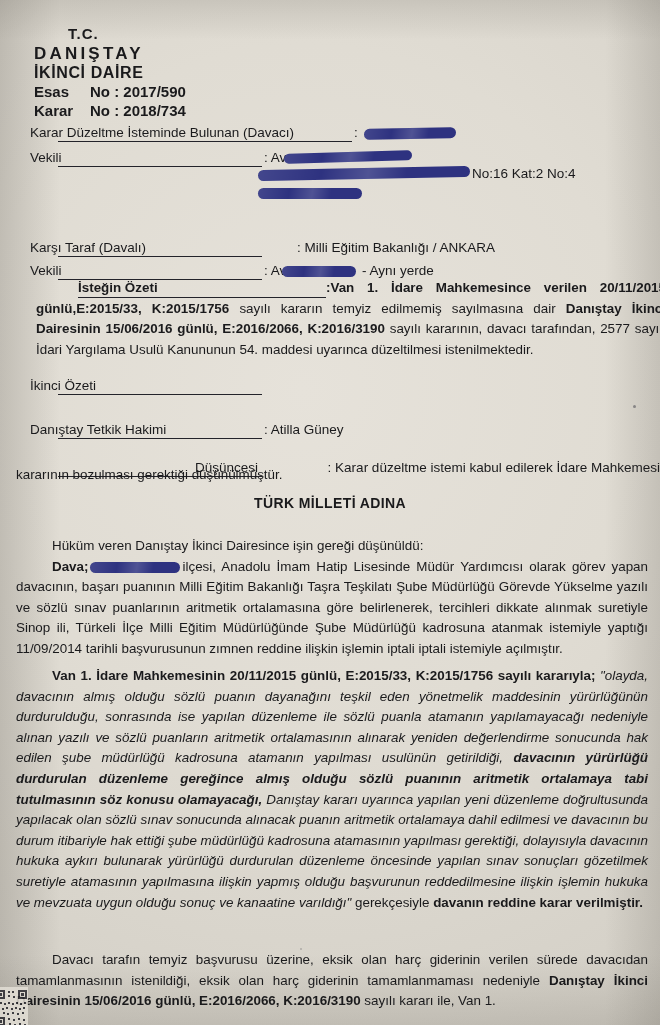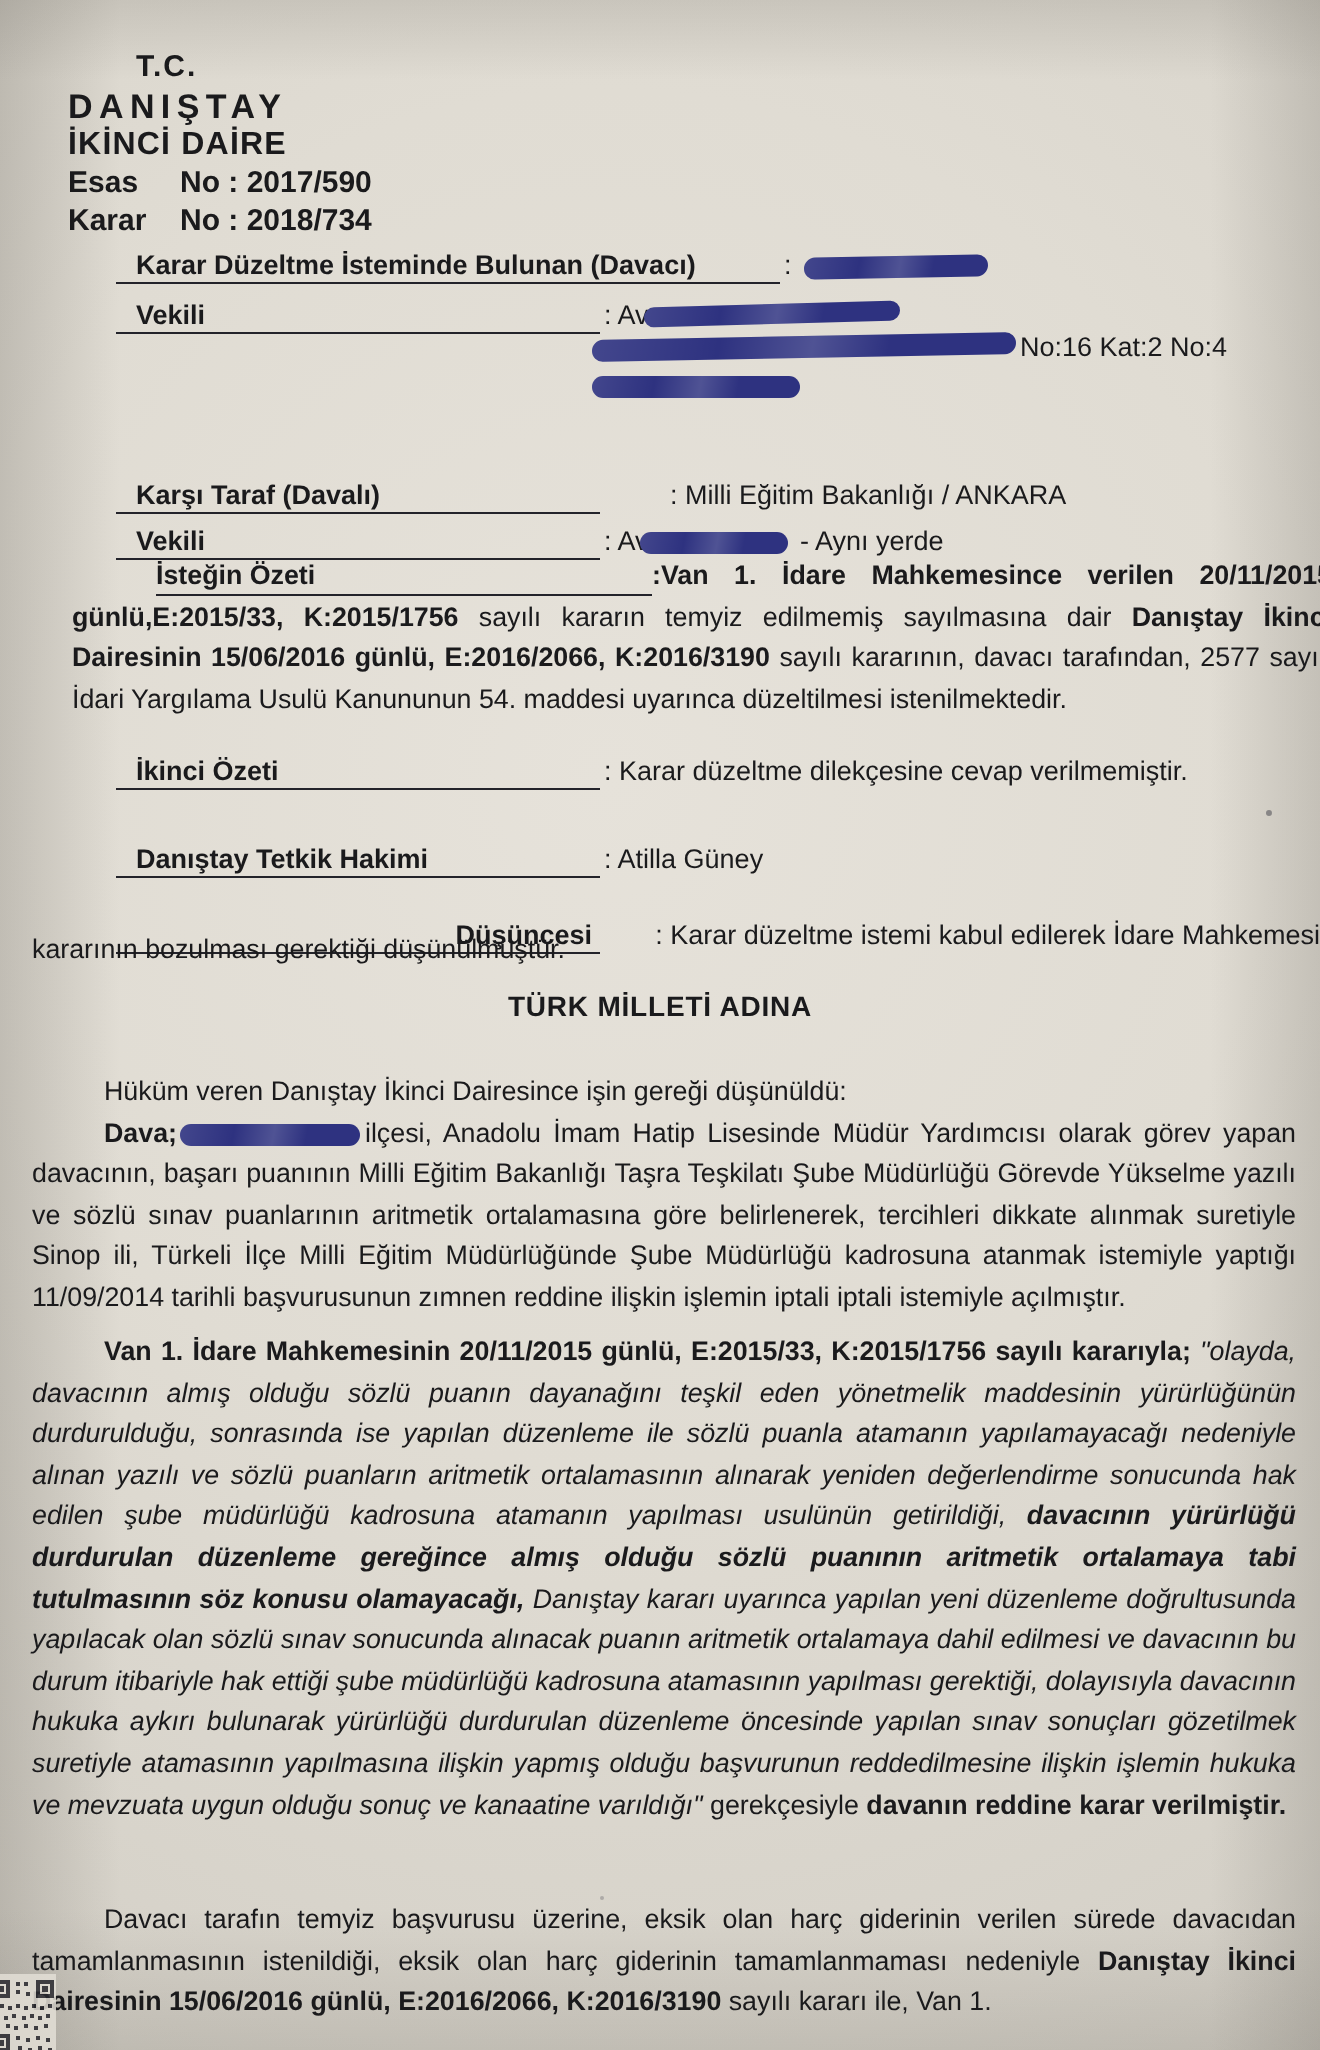--- a/index.html
+++ b/index.html
@@ -98,22 +98,22 @@
   .frow {
     position: relative;
     display: flex;
     align-items: flex-start;
     font-size: 13.5px;
     min-height: 21px;
   }
   .fkey {
     position: relative;
     flex: 0 0 auto;
-    font-weight: bold;
-    padding-left: 68px;
+    font-weight: normal;
+    padding-left: 30px;
     padding-right: 4px;
     padding-bottom: 2px;
     white-space: nowrap;
   }
   .fkey .ul {
     position: absolute;
     left: 58px;
     right: 0;
     bottom: 0;
     border-bottom: 1.4px solid #23232a;
@@ -305,24 +305,20 @@
         <span>İsteğin  Özeti</span>
         <span class="ul" style="position:absolute;left:42px;right:0;bottom:1px;border-bottom:1.4px solid #23232a;"></span>
       </span><span class="b">:</span><span class="b">Van 1. İdare Mahkemesince verilen 20/11/2015 günlü,</span><span class="b">E:2015/33,  K:2015/1756</span><span> sayılı kararın temyiz edilmemiş sayılmasına dair </span><span class="b">Danıştay  İkinci Dairesinin 15/06/2016 günlü, E:2016/2066, K:2016/3190</span><span> sayılı kararının, davacı tarafından, 2577 sayılı İdari Yargılama Usulü Kanununun 54. maddesi uyarınca düzeltilmesi istenilmektedir.</span>
     </div>
 
     <div class="blk-cevabin">
       <div class="frow">
         <div class="fkey" style="width:228px;">
           <span>İkinci Özeti</span>
           <span class="ul"></span>
-        </div>
-        <div class="fval">
-          <span>:</span>
-          <span>Karar düzeltme dilekçesine cevap verilmemiştir.</span>
         </div>
       </div>
     </div>
 
     <div class="blk-hakim">
       <div class="frow">
         <div class="fkey" style="width:228px;">
           <span>Danıştay Tetkik Hakimi</span>
           <span class="ul"></span>
         </div>

